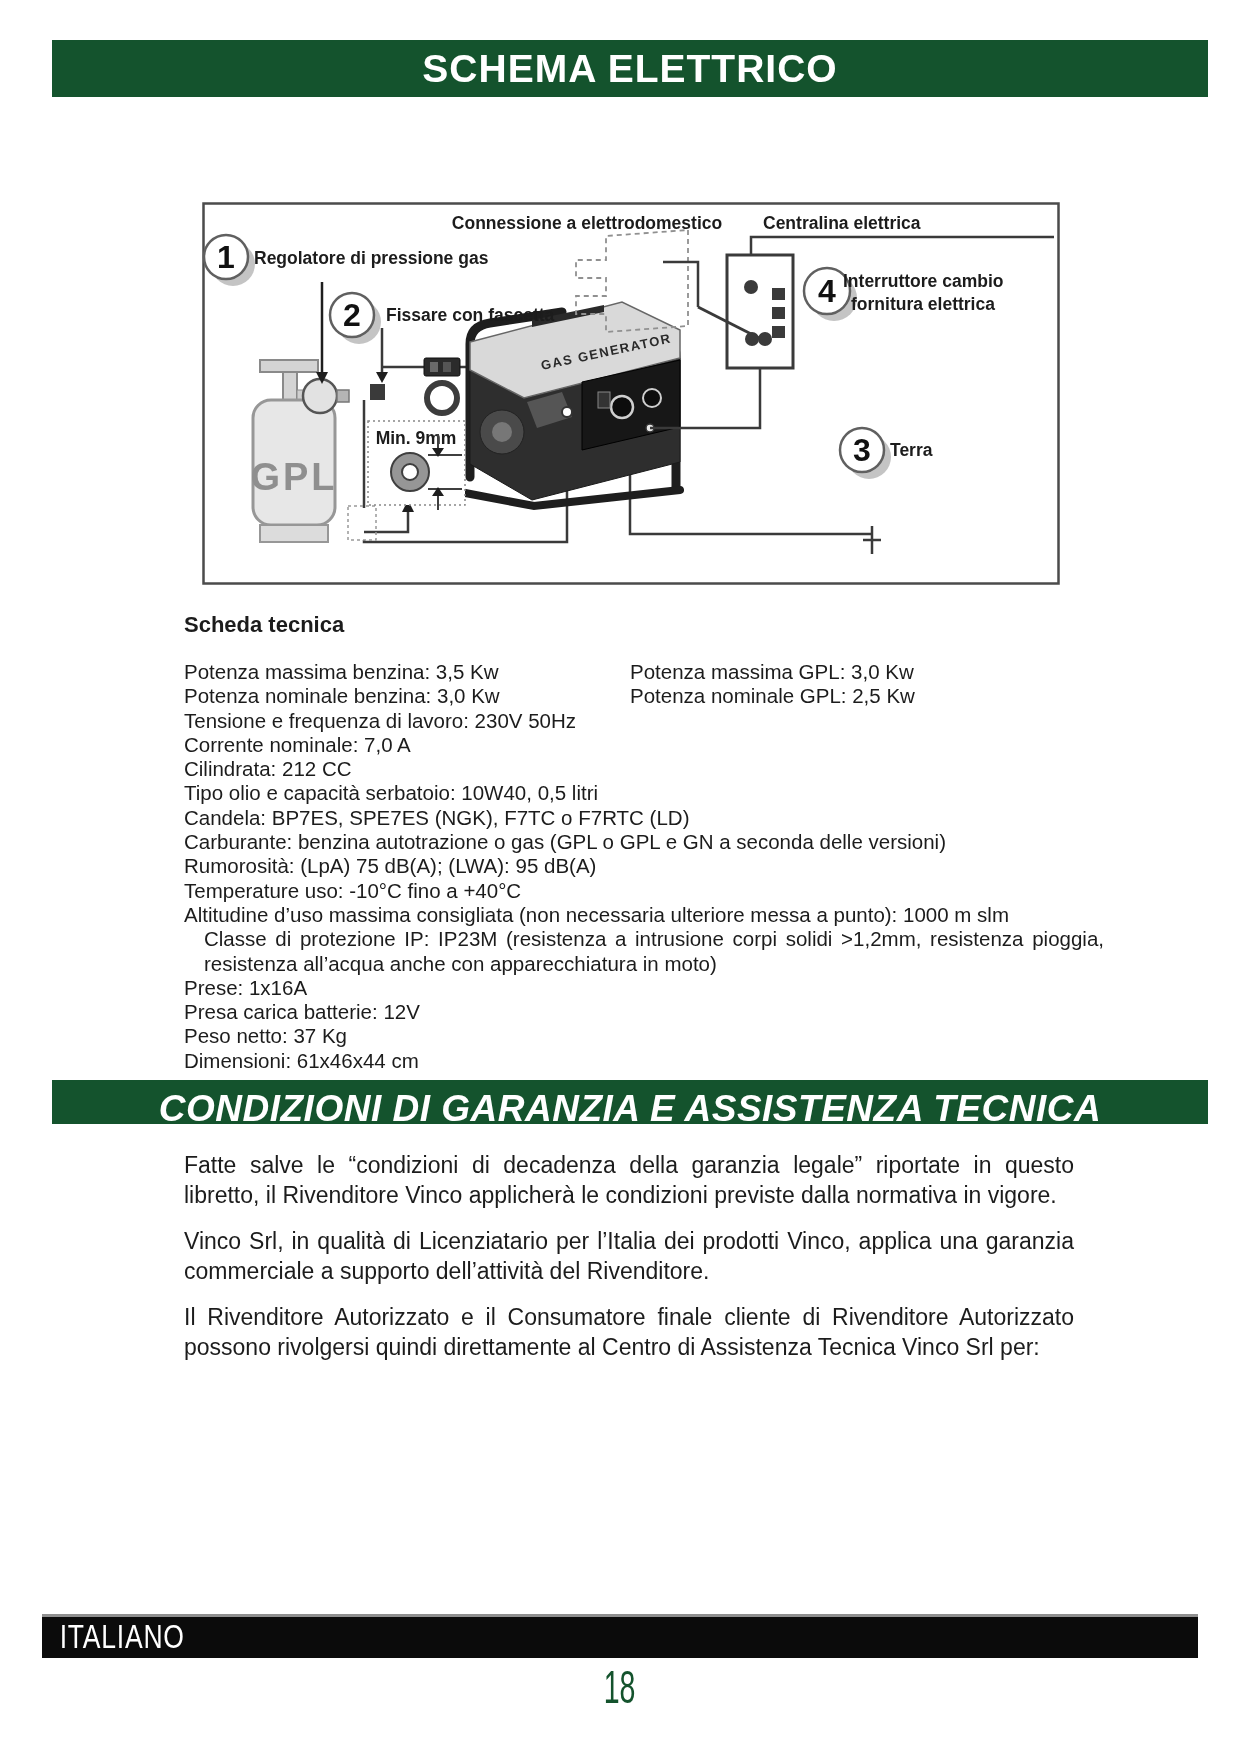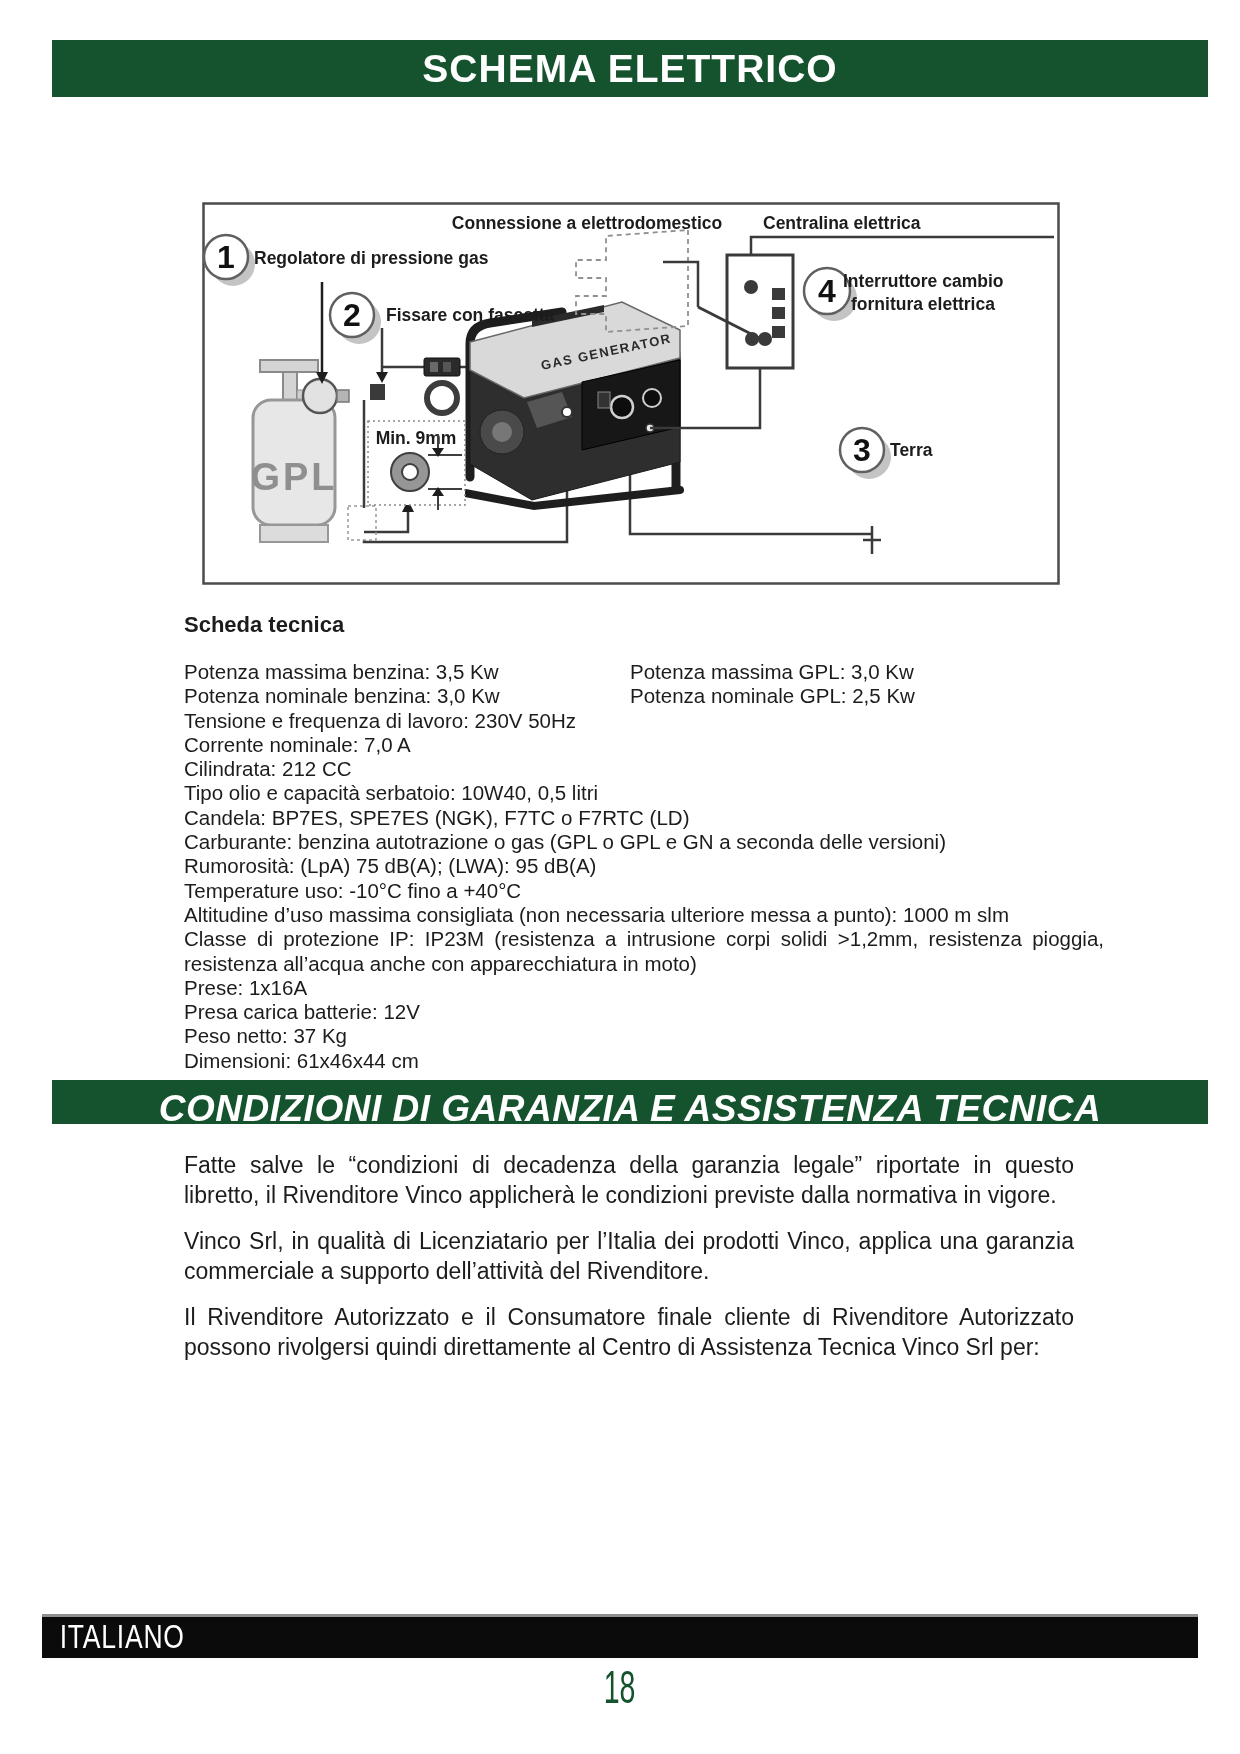--- a/index.html
+++ b/index.html
@@ -7,21 +7,21 @@
         font-family:"Liberation Sans", sans-serif;color:#1c1c1c;overflow:hidden;}
   .banner{position:absolute;left:42px;width:1156px;background:#14532d;color:#ffffff;
           font-weight:bold;text-align:center;margin-left:10px;}
   .banner-top{top:40px;height:57px;line-height:57px;font-size:39px;letter-spacing:1px;}
   .banner-warranty{top:1080px;height:44px;line-height:58px;font-size:37px;letter-spacing:0.5px;font-style:italic;}
   .diagram{position:absolute;left:202px;top:202px;width:858px;height:383px;}
   .scheda-heading{position:absolute;left:184px;top:612px;font-size:22px;font-weight:bold;}
   .specs{position:absolute;left:184px;top:660px;width:920px;font-size:20.5px;line-height:24.3px;}
   .spec-row{position:relative;}
   .spec-row .rcol{position:absolute;left:446px;top:0;}
-  .spec-row.justify{text-align:justify;}
+  .spec-row.justify{text-align:justify;margin-left:20px;}
   .paras{position:absolute;left:184px;top:1150px;width:898px;font-size:23px;line-height:30px;
          text-align:justify;}
   .paras p{margin:0 8px 16px 0;}
   .footer-bar{position:absolute;left:42px;top:1614px;width:1156px;height:41px;background:#0b0b0b;
               border-top:3px solid #8f8f8f;color:#ffffff;text-align:left;line-height:38px;
               font-size:34px;}
   .page-number{position:absolute;left:0;top:1660px;width:1240px;text-align:center;
                font-size:46px;color:#14532d;}
   .cond{display:inline-block;transform:scaleX(0.78);transform-origin:center;letter-spacing:1px;}
   .cond18{display:inline-block;transform:scaleX(0.62);transform-origin:center;}

